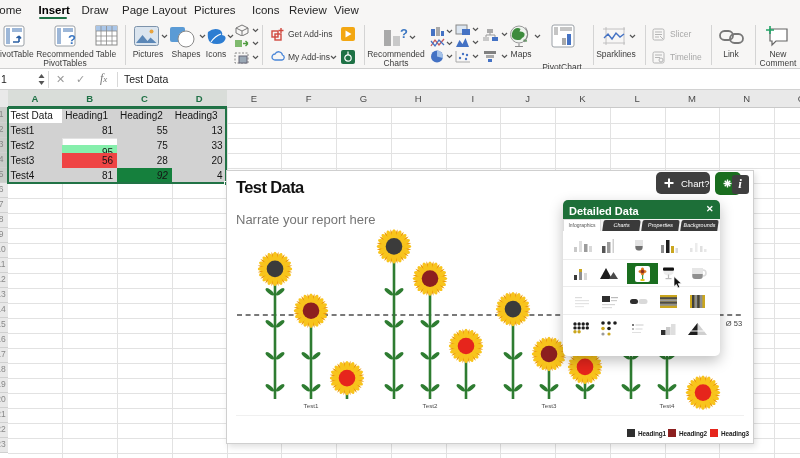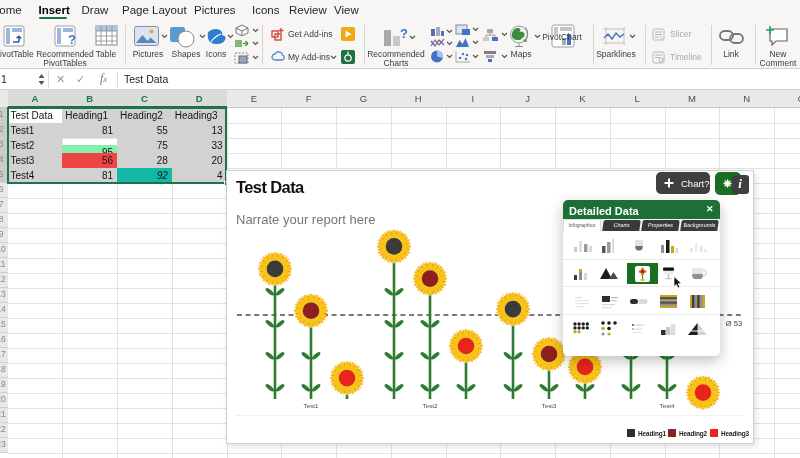--- a/index.html
+++ b/index.html
@@ -232,21 +232,21 @@
     <div class="rlbl" style="left:-31px;top:49px">PivotTable</div>
     <div class="rlbl" style="left:20px;top:49px">Recommended</div>
     <div class="rlbl" style="left:20px;top:57.5px">PivotTables</div>
     <div class="rlbl" style="left:61px;top:49px">Table</div>
     <div class="rlbl" style="left:103px;top:49px">Pictures</div>
     <div class="rlbl" style="left:141px;top:49px">Shapes</div>
     <div class="rlbl" style="left:171px;top:49px">Icons</div>
     <div class="rlbl" style="left:351px;top:49px">Recommended</div>
     <div class="rlbl" style="left:351px;top:57.5px">Charts</div>
     <div class="rlbl" style="left:476px;top:49px">Maps</div>
-    <div class="rlbl" style="left:517px;top:32px">PivotChart</div>
+    <div class="rlbl" style="left:517px;top:62px">PivotChart</div>
     <div class="rlbl" style="left:571px;top:49px">Sparklines</div>
     <div class="rlbl" style="left:686px;top:49px">Link</div>
     <div class="rlbl" style="left:733px;top:49px">New</div>
     <div class="rlbl" style="left:733px;top:57.5px">Comment</div>
 
 <div style="position:absolute;left:0;top:69px;width:800px;height:21px;background:#fff;border-bottom:1px solid #d2d2d2"></div>
 <span style="position:absolute;left:1px;top:73px;font-size:10.5px;color:#222">1</span>
 <svg style="position:absolute;left:37px;top:73px" width="9" height="13">
       <path d="M4.5 1 l3 4 h-6 z" fill="#555"></path>
       <path d="M4.5 12 l-3 -4 h6 z" fill="#555"></path>
@@ -394,21 +394,21 @@
     <div class="cell cl" style="left:7.50px;top:138px;width:54.75px;height:15px;background:#d2d2d2;">Test2</div>
     <div class="cell cr" style="left:62.25px;top:145px;width:54.75px;height:15px;background:#86efac;">95</div>
     <div class="cell cr" style="left:117.00px;top:138px;width:54.75px;height:15px;background:#d2d2d2;">75</div>
     <div class="cell cr" style="left:171.75px;top:138px;width:54.75px;height:15px;background:#d2d2d2;">33</div>
     <div class="cell cl" style="left:7.50px;top:153px;width:54.75px;height:15px;background:#d2d2d2;">Test3</div>
     <div class="cell cr" style="left:62.25px;top:153px;width:54.75px;height:15px;background:#ef4444;">56</div>
     <div class="cell cr" style="left:117.00px;top:153px;width:54.75px;height:15px;background:#d2d2d2;">28</div>
     <div class="cell cr" style="left:171.75px;top:153px;width:54.75px;height:15px;background:#d2d2d2;">20</div>
     <div class="cell cl" style="left:7.50px;top:168px;width:54.75px;height:15px;background:#d2d2d2;">Test4</div>
     <div class="cell cr" style="left:62.25px;top:168px;width:54.75px;height:15px;background:#d2d2d2;">81</div>
-    <div class="cell cr" style="left:117.00px;top:168px;width:54.75px;height:15px;background:#14b8a6;font-style:italic;">92</div>
+    <div class="cell cr" style="left:117.00px;top:168px;width:54.75px;height:15px;background:#15803d;font-style:italic;">92</div>
     <div class="cell cr" style="left:171.75px;top:168px;width:54.75px;height:15px;background:#d2d2d2;">4</div>
 <div style="position:absolute;left:6.5px;top:106.5px;width:220.5px;height:77.5px;border:2px solid #217346"></div>
 <div style="position:absolute;left:224px;top:181px;width:5px;height:5px;background:#217346;border:1px solid #fff"></div>
 
 <div style="position:absolute;left:225.5px;top:170px;width:528.5px;height:274px;background:#fff;border:1px solid #cfcfcf;box-shadow:2px 3px 6px rgba(0,0,0,0.12)"></div>
 <div style="position:absolute;left:236px;top:178px;font-size:16.5px;font-weight:bold;letter-spacing:-0.6px;color:#111">Test Data</div>
 <div style="position:absolute;left:236px;top:212px;font-size:13px;color:#757575">Narrate your report here</div>
 <div style="position:absolute;left:236px;top:415px;width:508px;height:1px;background:#f0f0f0"></div>
 
 <div style="position:absolute;left:656px;top:172px;width:54px;height:22px;background:#3f3f3f;border-radius:5px"></div>

